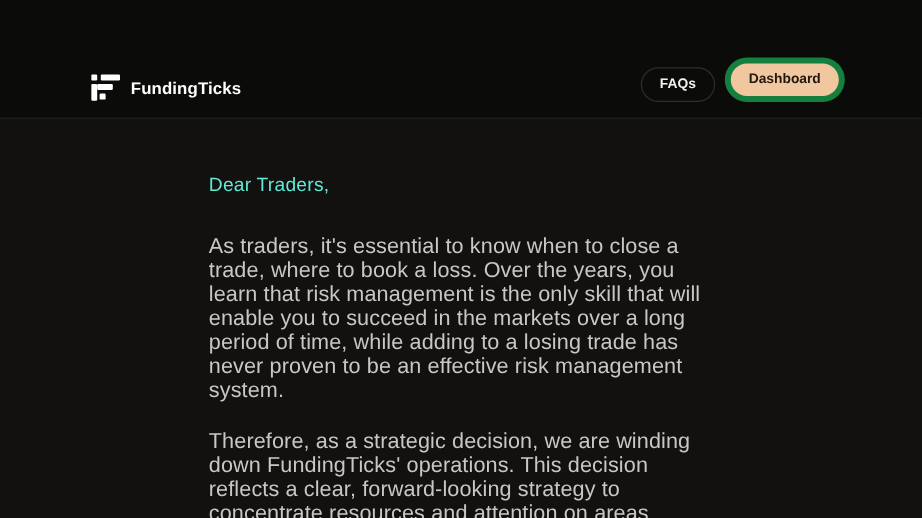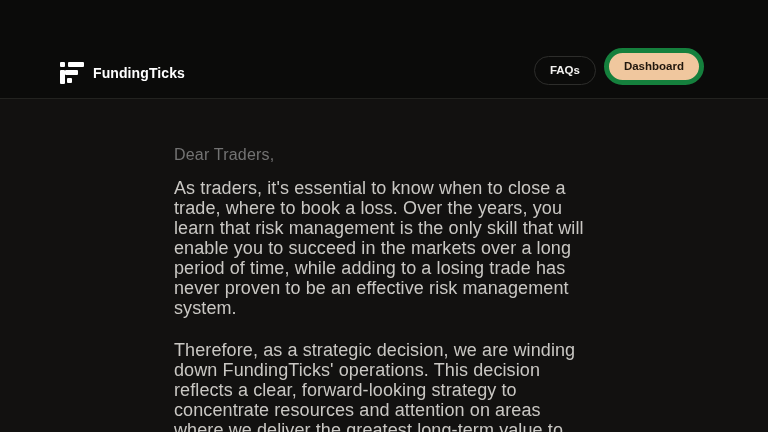--- a/index.html
+++ b/index.html
@@ -12,21 +12,21 @@
   }
 
   
   .top-nav {
     height: 99px;
     background: #0b0b0a;
     border-bottom: 1px solid #232320;
     display: flex;
     align-items: flex-end;
     justify-content: space-between;
-    padding: 0 64px 13px 60px;
+    padding: 0 64px 13px 76px;
   }
   .brand {
     display: flex;
     align-items: center;
     gap: 9px;
     cursor: pointer;
   }
   .logo-icon {
     width: 24px;
     height: 24px;
@@ -70,22 +70,22 @@
   
   .letter {
     max-width: 420px;
     margin: 0 auto;
     padding-top: 47px;
     color: #c9c7c3;
   }
   .letter h1 {
     font-size: 16px;
     font-weight: 400;
-    color: #737373;
-    margin-bottom: 14px;
+    color: #5eead4;
+    margin-bottom: 31px;
     letter-spacing: 0.2px;
   }
   .letter p {
     font-size: 18px;
     line-height: 20px;
     font-weight: 400;
     color: #c9c7c3;
     margin-bottom: 22px;
     letter-spacing: 0.1px;
   }

